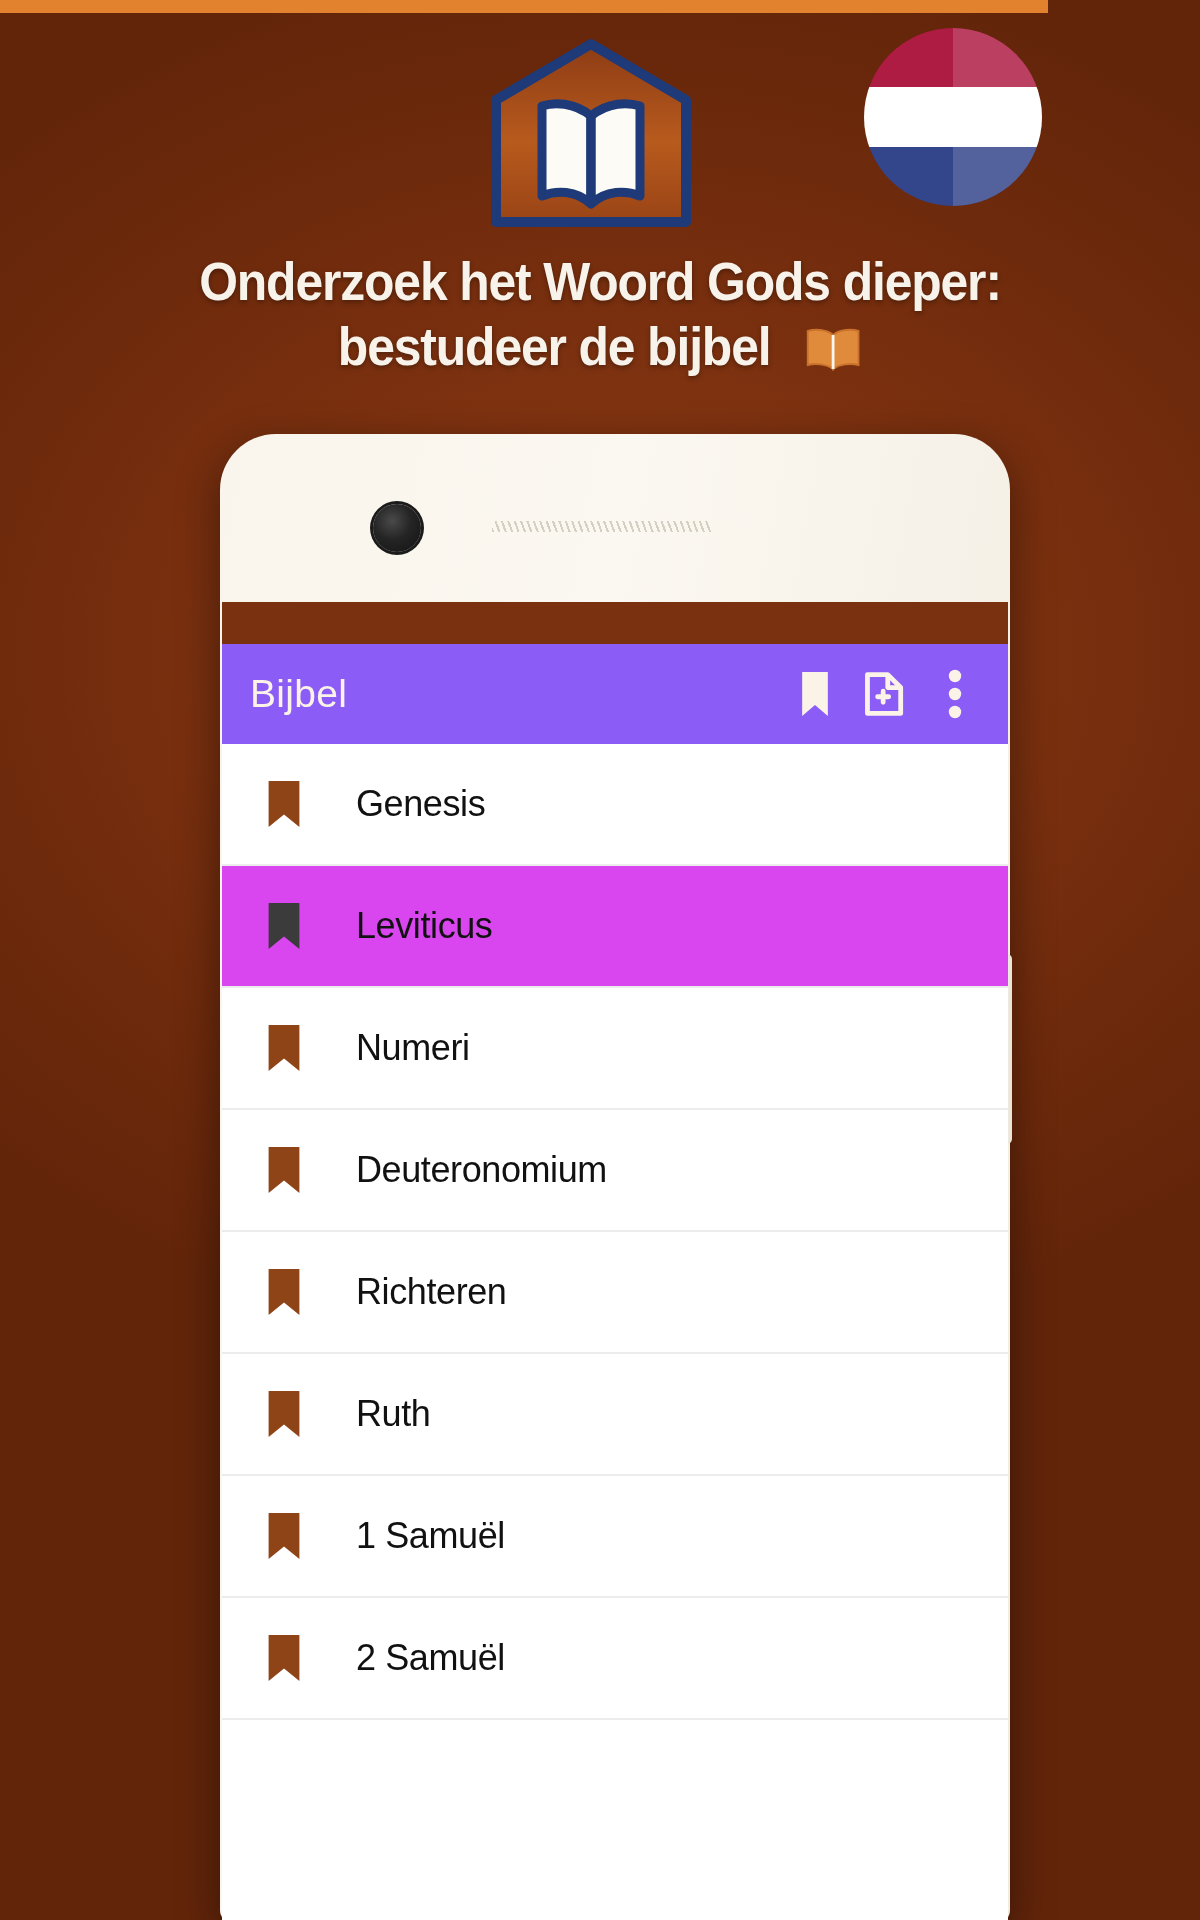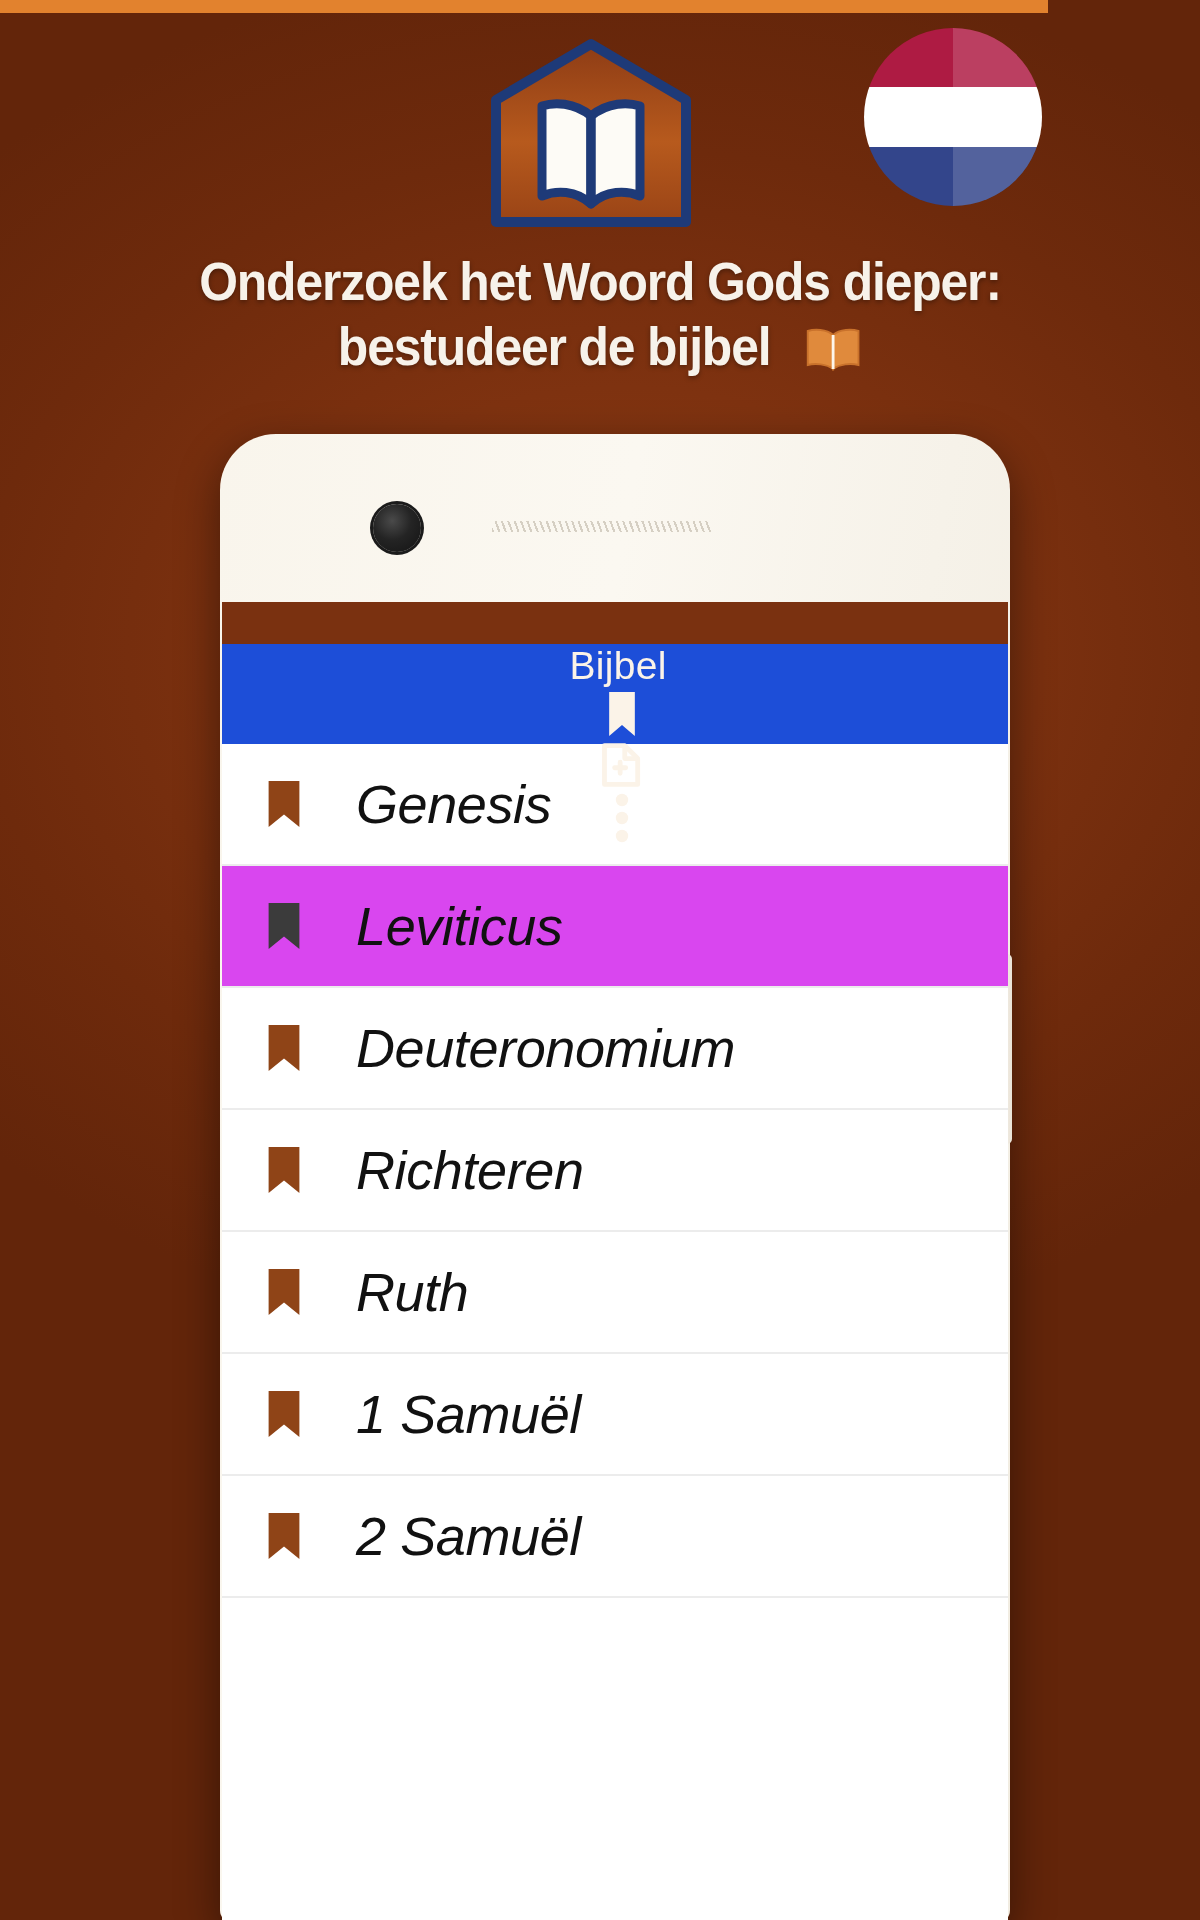--- a/index.html
+++ b/index.html
@@ -114,24 +114,23 @@
     width:786px; height:1322px;
     background:#ffffff;
     overflow:hidden;
   }
   #statusbar {
     height:42px; width:100%;
     background:#7a3110;
   }
   #appbar {
     height:100px; width:100%;
-    background:#1d4ed8;
+    background:#8b5cf6;
     display:flex; align-items:center;
     padding:0 22px 0 28px;
-    flex-direction:column;
   }
   #appbar-title {
     color:#fbf3e8;
     font-size:39px;
     flex:1;
     letter-spacing:0.3px;
   }
   .appbar-icon {
     width:62px; height:62px;
     display:flex; align-items:center; justify-content:center;
@@ -142,25 +141,24 @@
     height:122px;
     display:flex; align-items:center;
     padding-left:42px;
     border-bottom:2px solid #ececec;
     background:#ffffff;
   }
   .row.selected { background:#d946ef; }
   .row .bm { width:40px; height:50px; flex:0 0 auto; }
   .row .label {
     margin-left:52px;
-    font-size:54px;
+    font-size:36px;
     color:#111;
     letter-spacing:-0.4px;
     white-space:nowrap;
-    font-style:italic;
   }
 </style>
 </head>
 <body>
 
 <div id="top-strip"></div>
 
 <div id="header">
 
   <div id="app-logo">
@@ -250,20 +248,26 @@
         <div class="row selected">
           <span class="bm"><svg width="40" height="50" viewBox="0 0 20 26">
               <path d="M2 1 h16 v24 l-8 -6.5 l-8 6.5 Z" fill="#3b3b3b"></path>
             </svg></span>
           <span class="label">Leviticus</span>
         </div>
         <div class="row">
           <span class="bm"><svg width="40" height="50" viewBox="0 0 20 26">
               <path d="M2 1 h16 v24 l-8 -6.5 l-8 6.5 Z" fill="#8f4417"></path>
             </svg></span>
+          <span class="label">Numeri</span>
+        </div>
+        <div class="row">
+          <span class="bm"><svg width="40" height="50" viewBox="0 0 20 26">
+              <path d="M2 1 h16 v24 l-8 -6.5 l-8 6.5 Z" fill="#8f4417"></path>
+            </svg></span>
           <span class="label">Deuteronomium</span>
         </div>
         <div class="row">
           <span class="bm"><svg width="40" height="50" viewBox="0 0 20 26">
               <path d="M2 1 h16 v24 l-8 -6.5 l-8 6.5 Z" fill="#8f4417"></path>
             </svg></span>
           <span class="label">Richteren</span>
         </div>
         <div class="row">
           <span class="bm"><svg width="40" height="50" viewBox="0 0 20 26">

